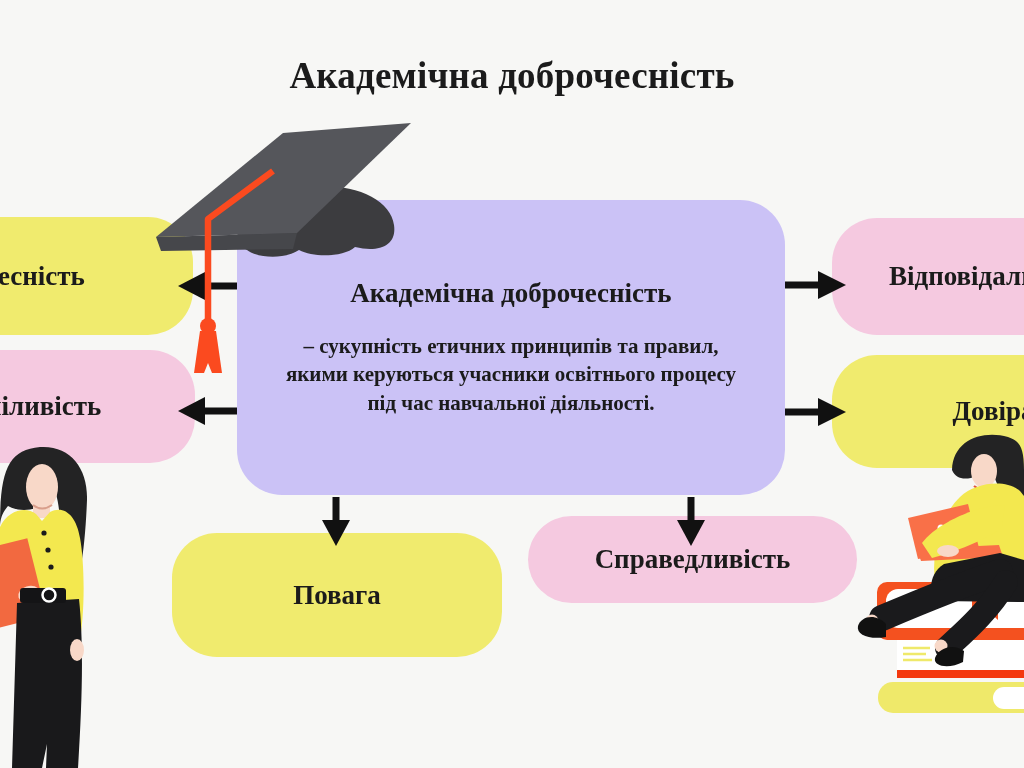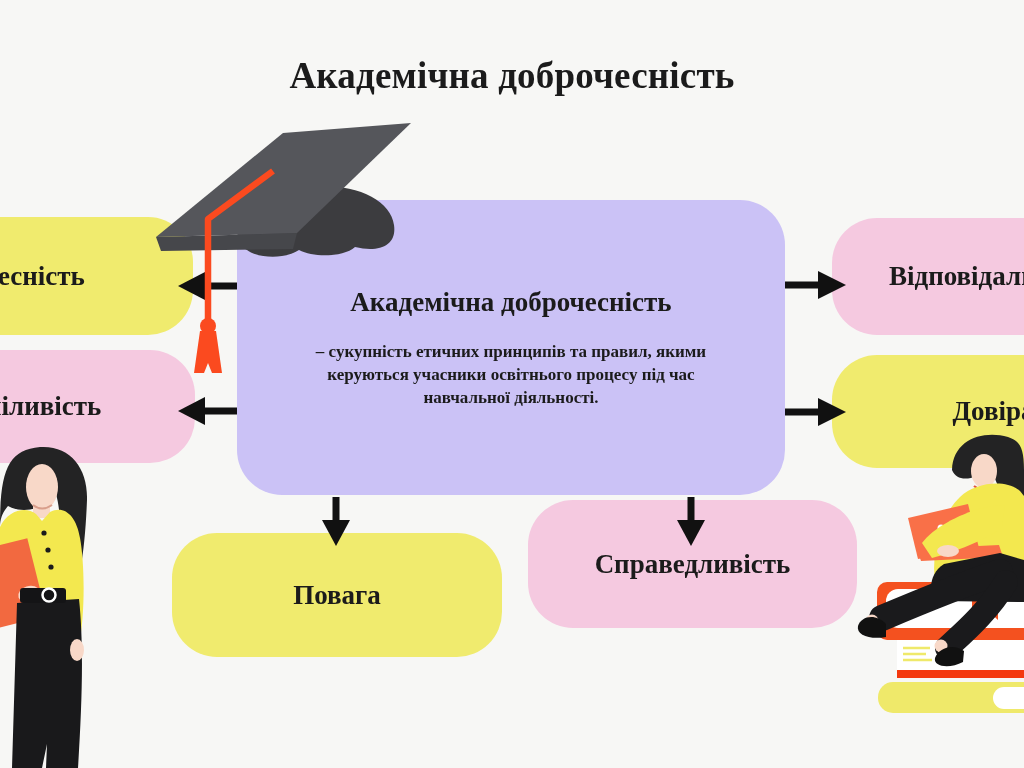--- a/index.html
+++ b/index.html
@@ -22,31 +22,31 @@
     font-size:27px;font-weight:700;white-space:nowrap;
   }
   .yellow{background:#F0EB6E;}
   .pink{background:#F5C9E0;}
 
   .vbox.left-top   {left:-130px;top:217px;width:323px;height:118px;}
   .vbox.left-bot   {left:-130px;top:350px;width:325px;height:113px;}
   .vbox.right-top  {left:832px;top:218px;width:323px;height:117px;}
   .vbox.right-bot  {left:832px;top:355px;width:323px;height:113px;}
   .vbox.bot-left   {left:172px;top:533px;width:330px;height:124px;}
-  .vbox.bot-right  {left:528px;top:500px;width:329px;height:128px;}
+  .vbox.bot-right  {left:528px;top:516px;width:329px;height:87px;}
 
   .center-box{
     position:absolute;left:237px;top:200px;width:548px;height:295px;
     background:#CBC2F6;border-radius:45px;
     display:flex;flex-direction:column;align-items:center;justify-content:center;
     gap:22px;text-align:center;
   }
   .center-heading{font-size:27px;font-weight:700;line-height:1.2;}
   .center-desc{
-    width:458px;font-size:17px;font-weight:600;line-height:1.36;
+    width:458px;font-size:21px;font-weight:600;line-height:1.36;
   }
 
   svg.layer{position:absolute;left:0;top:0;width:1024px;height:768px;pointer-events:none;}
 </style>
 </head>
 <body>
 
 <div id="stage">
 
   <div class="page-title">Академічна доброчесність</div>

